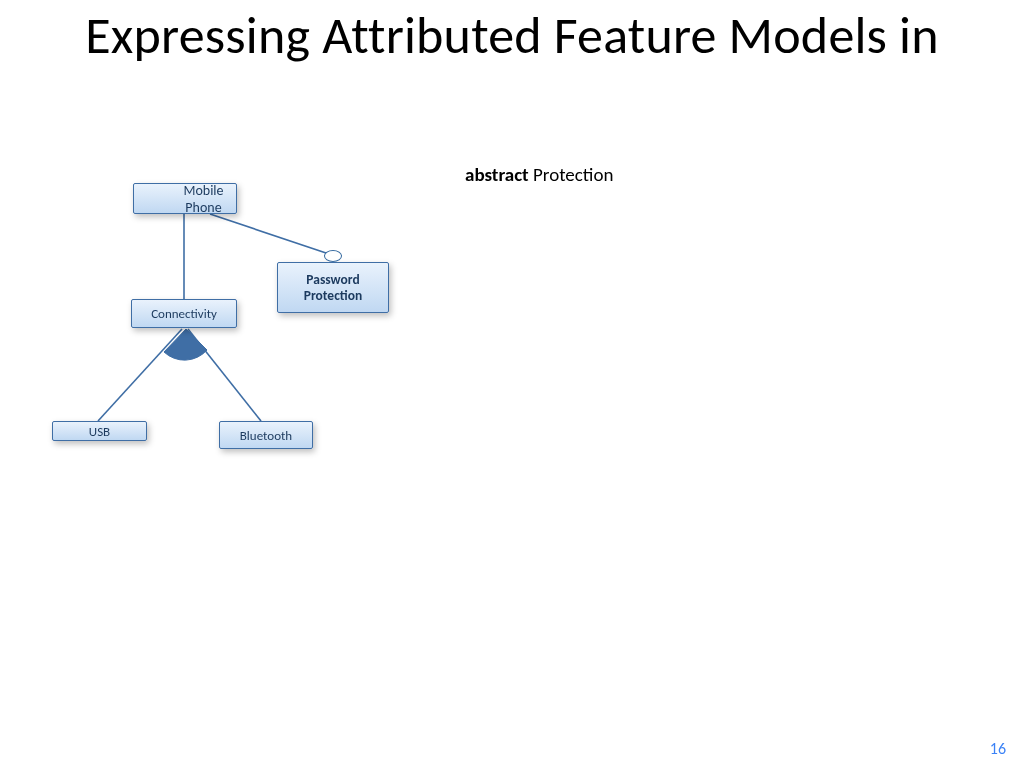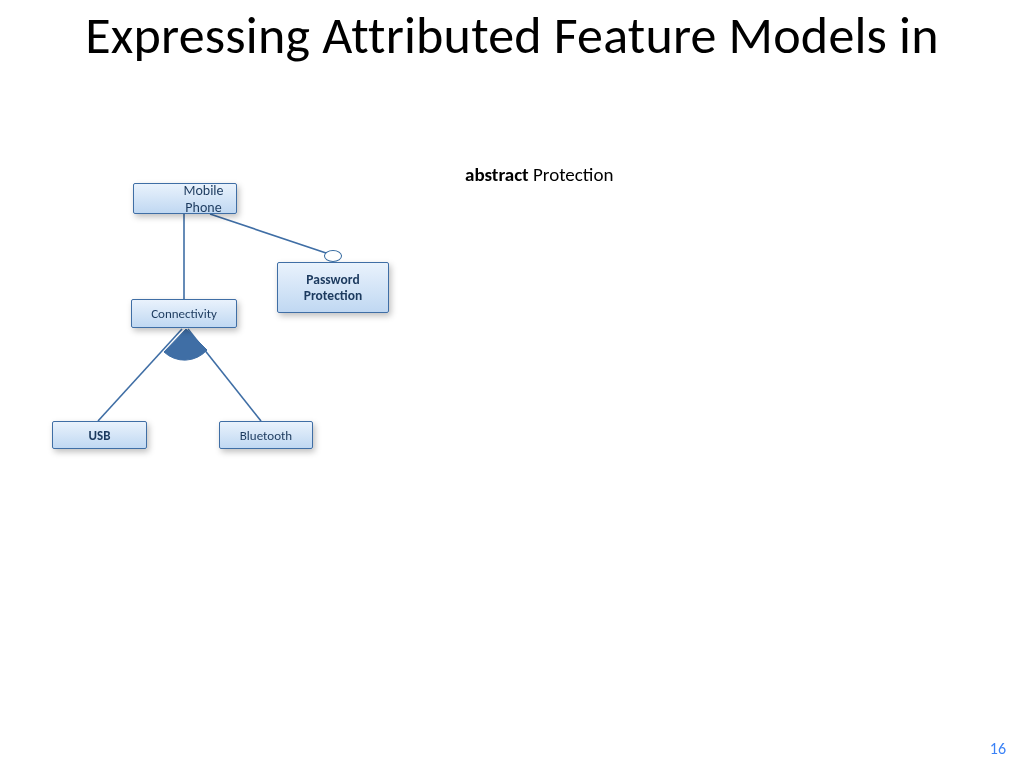--- a/index.html
+++ b/index.html
@@ -133,21 +133,21 @@
     <span>Connectivity</span>
   </div>
 
   <div class="node two-line" style="left:277px; top:262px; width:112px; height:51px; white-space:pre-line;">
     <span>Password
 Protection</span>
   </div>
 
   <div class="opt-circle" style="left:324px; top:250px;"></div>
 
-  <div class="node small" style="left:52px; top:421px; width:95px; height:28px;font-weight:bold;">
+  <div class="node small" style="left:52px; top:421px; width:95px; height:20px;">
     <span>USB</span>
   </div>
 
   <div class="node small" style="left:219px; top:421px; width:94px; height:28px;justify-content:center;">
     <span>Bluetooth</span>
   </div>
 
 </div>
 
 <div class="page-num">16</div>

